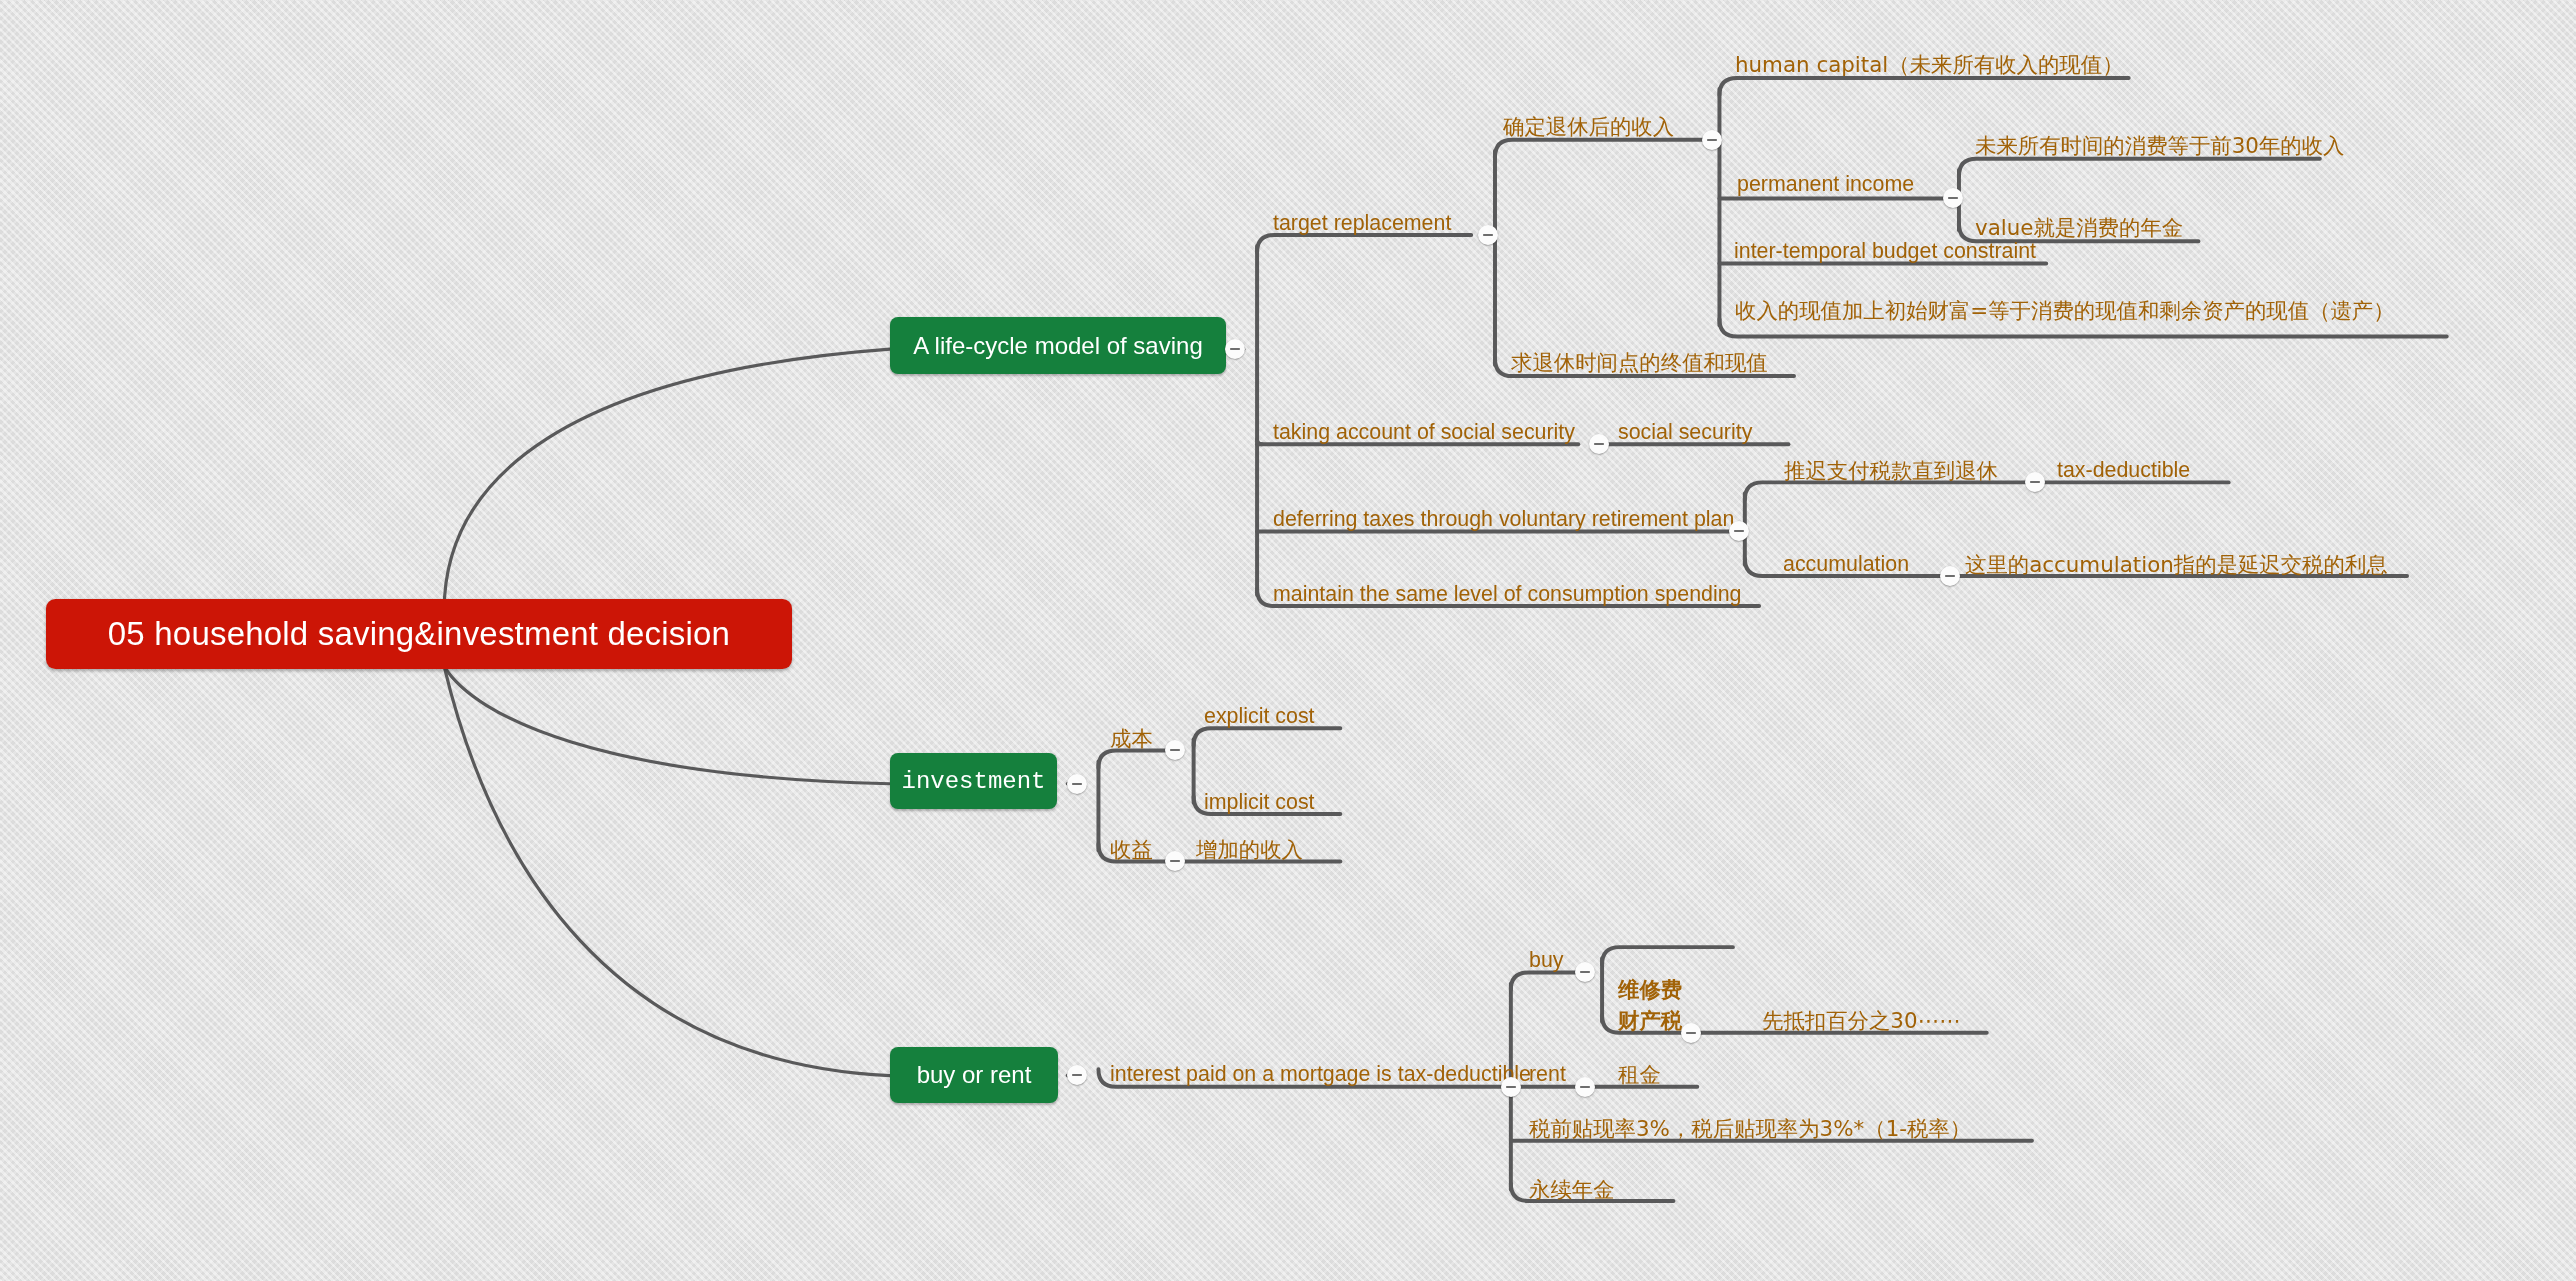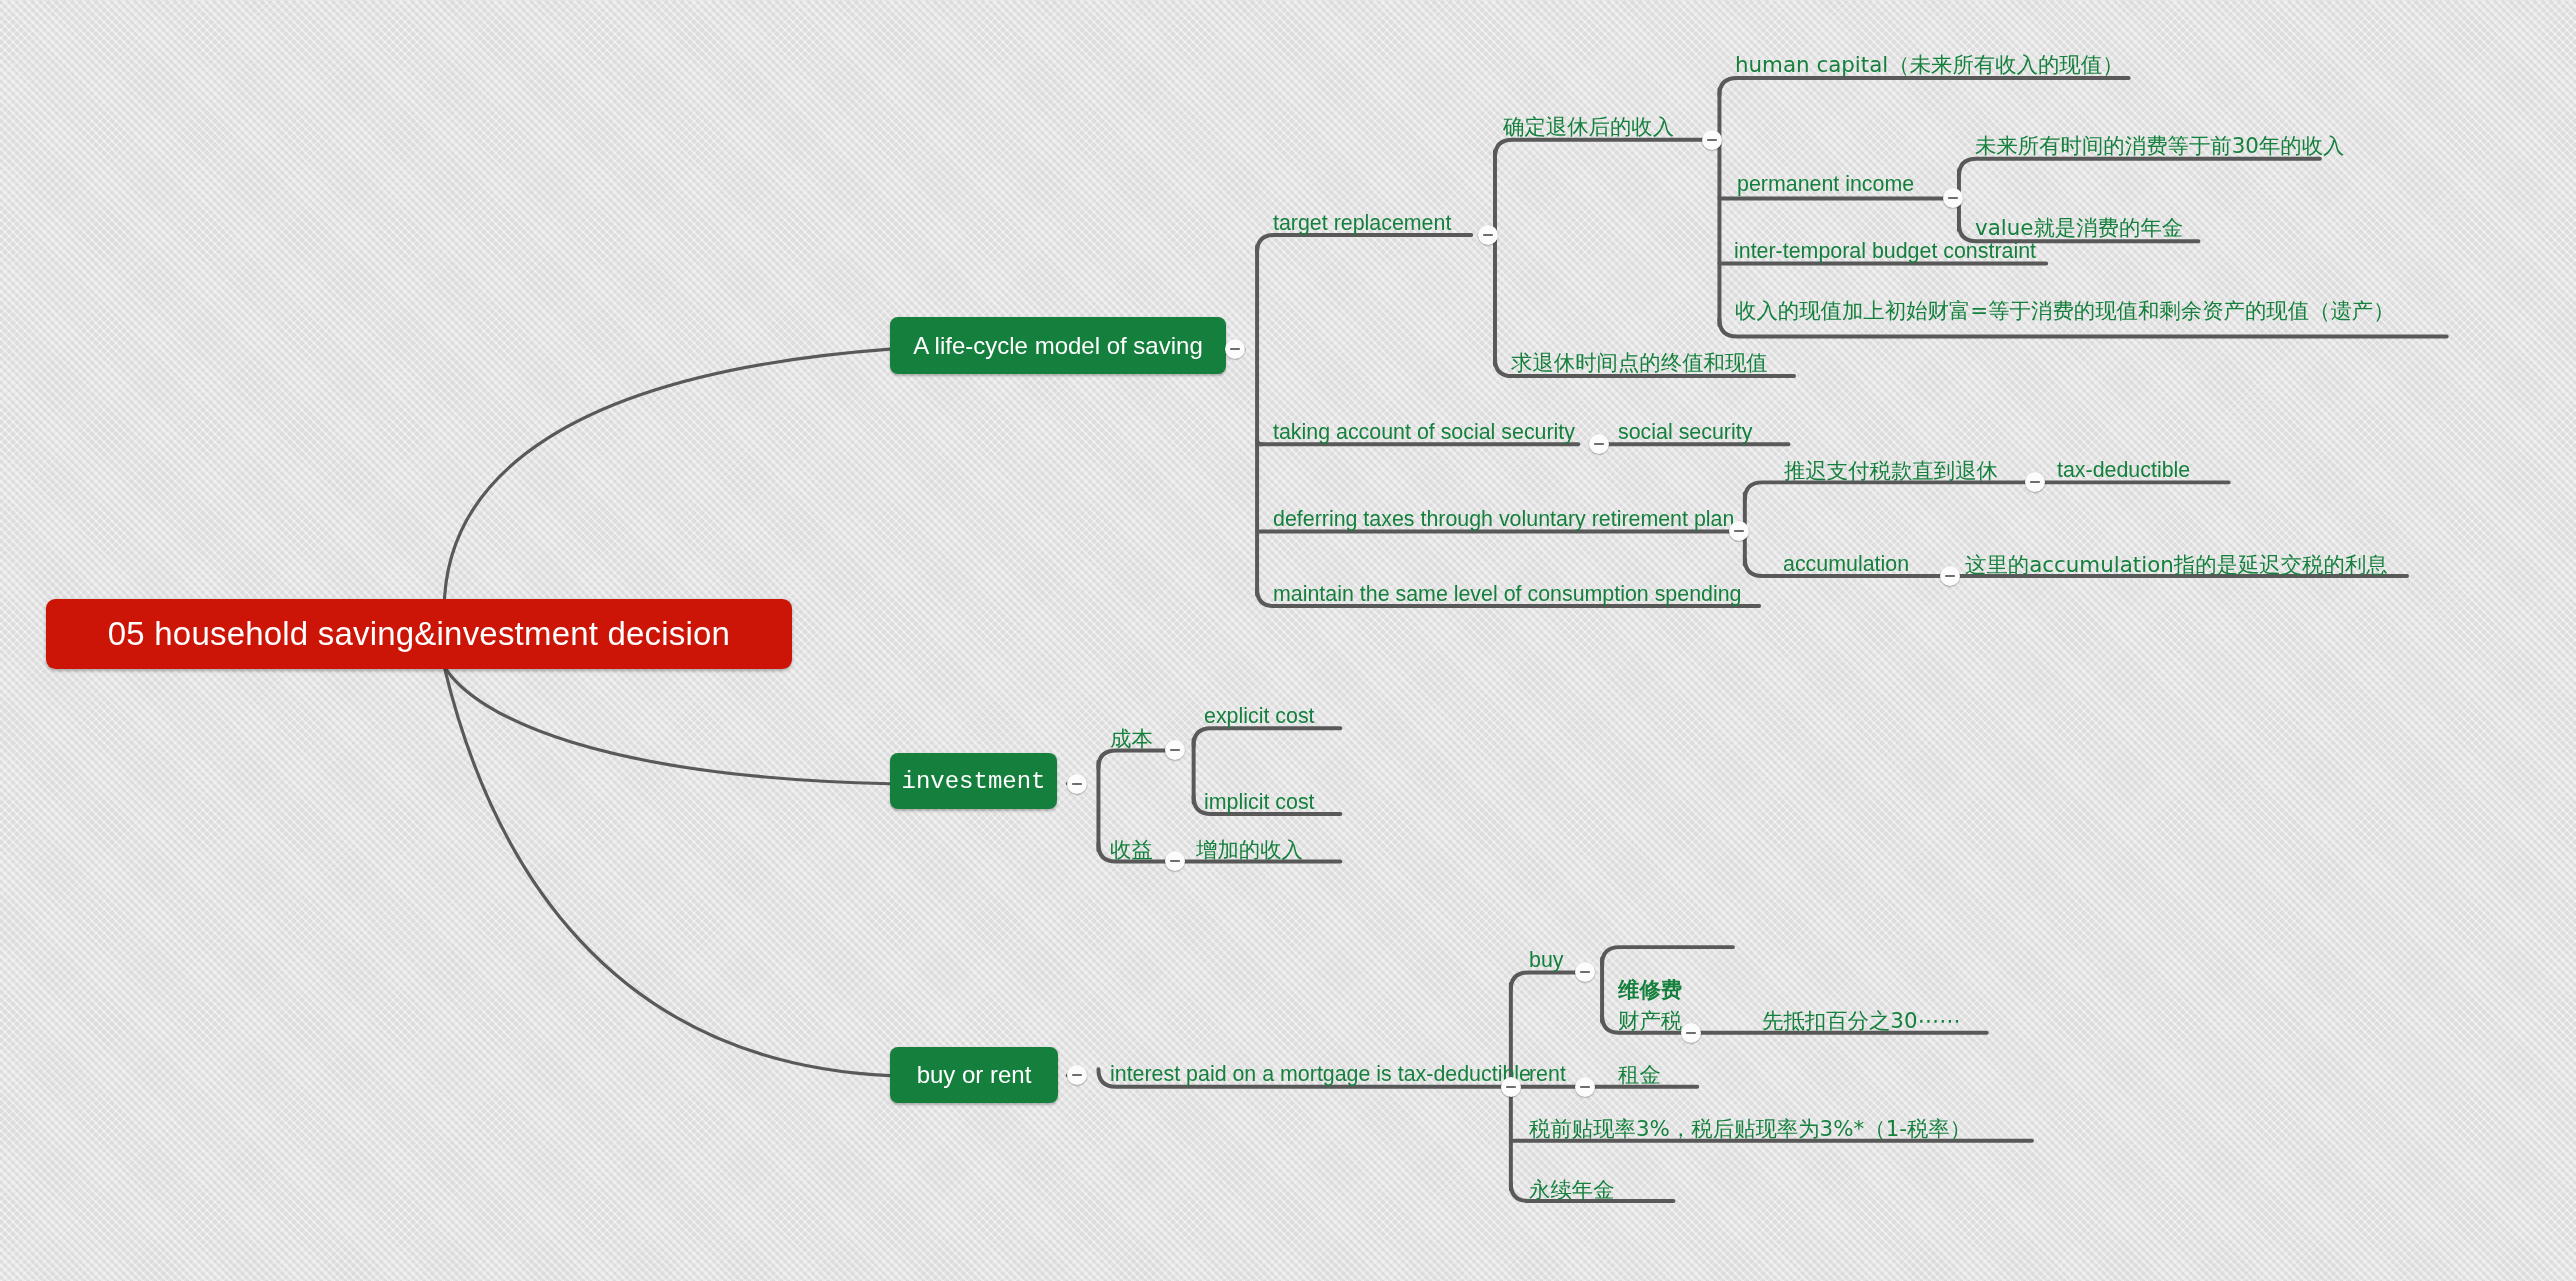--- a/index.html
+++ b/index.html
@@ -67,21 +67,21 @@
     box-shadow: 0 1.6px 2.4px rgba(0,0,0,0.25);
     font-size: 24px;
     padding: 0 17.4px;
     box-sizing: border-box;
     white-space: nowrap;
   }
 
   
   .topic {
     position: absolute;
-    color: #15803d;
+    color: #a16207;
     font-size: 21.4px;
     white-space: nowrap;
     line-height: 1;
   }
   .topic.cn { font-family: "DejaVu Sans", "Liberation Sans", sans-serif; }
 
   
   .toggle {
     position: absolute;
     width: 20.6px;
@@ -298,21 +298,21 @@
 </div>
 
 <div class="topic" style="left:1529px; top:950px;">
   <span>buy</span>
 </div>
 
 <div class="topic cn" style="left:1618px; top:979px;font-weight:bold;">
   <span>维修费</span>
 </div>
 
-<div class="topic cn" style="left:1618px; top:1010px;">
+<div class="topic cn" style="left:1618px; top:1010px;font-weight:bold;">
   <span>财产税</span>
 </div>
 
 <div class="topic cn" style="left:1762px; top:1010px;">
   <span>先抵扣百分之30⋯⋯</span>
 </div>
 
 <div class="topic" style="left:1529px; top:1064px;">
   <span>rent</span>
 </div>

